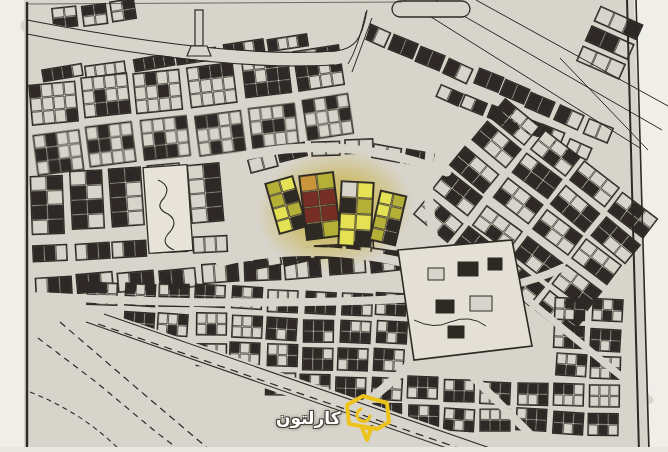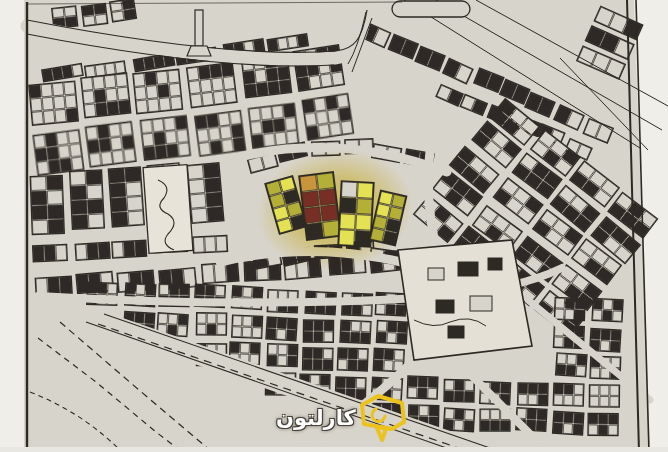--- a/index.html
+++ b/index.html
@@ -1,21 +1,21 @@
 <!DOCTYPE html>
 <html><head>
 <meta charset="utf-8">
 <style>
   html,body{margin:0;padding:0;background:#f6f4f0;}
   #stage{position:relative;width:668px;height:452px;overflow:hidden;background:#f6f4f0;
          font-family:"DejaVu Sans",sans-serif;}
   #map-svg{display:block;width:668px;height:452px;}
   .watermark{position:absolute;left:276px;top:392px;display:flex;align-items:center;gap:1px;
              pointer-events:none;}
-  .wm-text{font-weight:bold;font-size:21px;line-height:1;color:#ffffff;letter-spacing:0.5px;
+  .wm-text{font-weight:bold;font-size:17px;line-height:1;color:#ffffff;letter-spacing:0.5px;
            text-shadow:1px 1px 0 #46423a,-1px -1px 0 #46423a,1px -1px 0 #46423a,
                        -1px 1px 0 #46423a,0 0 4px #35322c;}
   .wm-icon{display:block;}
 </style>
 </head>
 <body>
 
 <div id="stage">
   <svg id="map-svg" viewBox="0 0 668 452" xmlns="http://www.w3.org/2000/svg">
       <defs>

